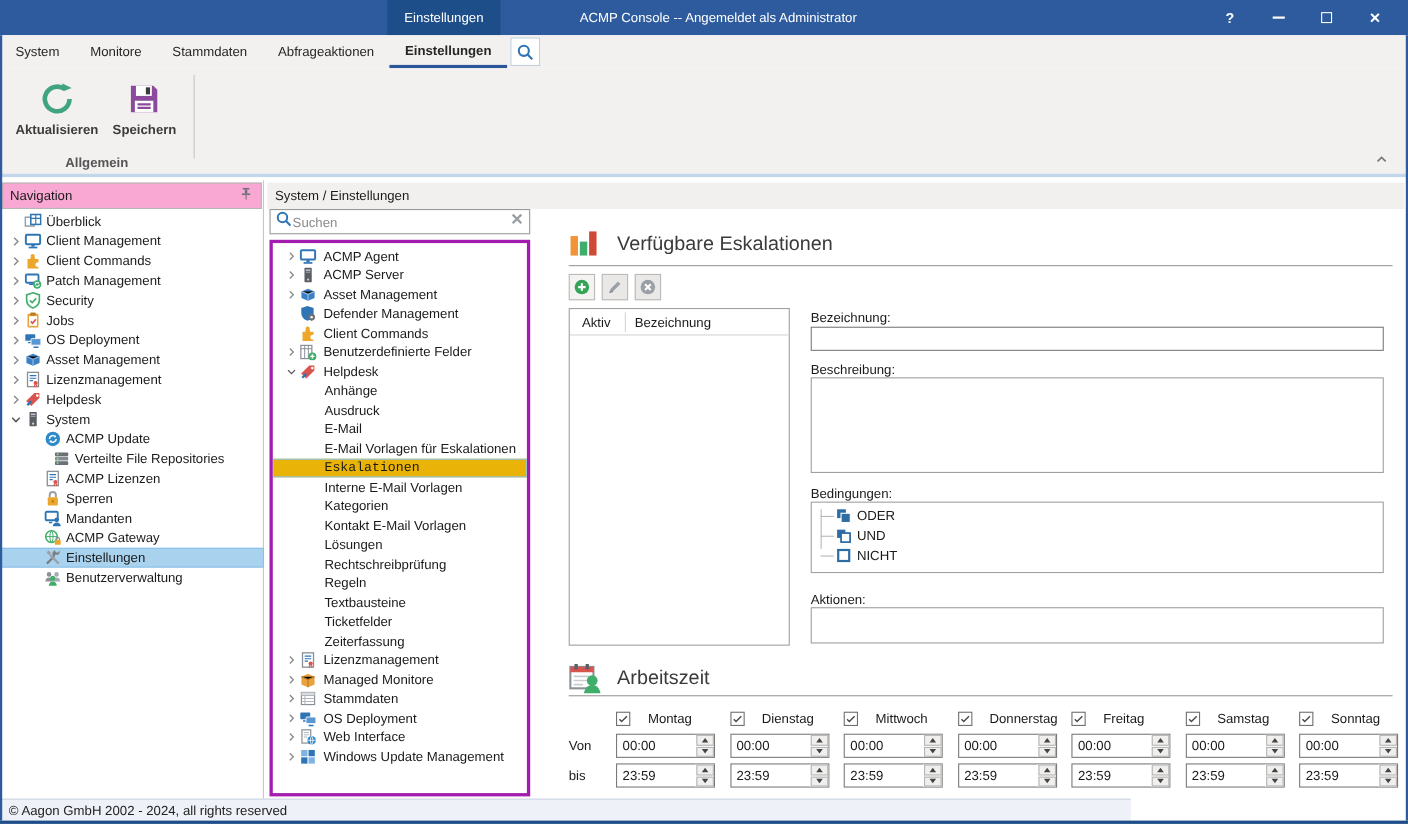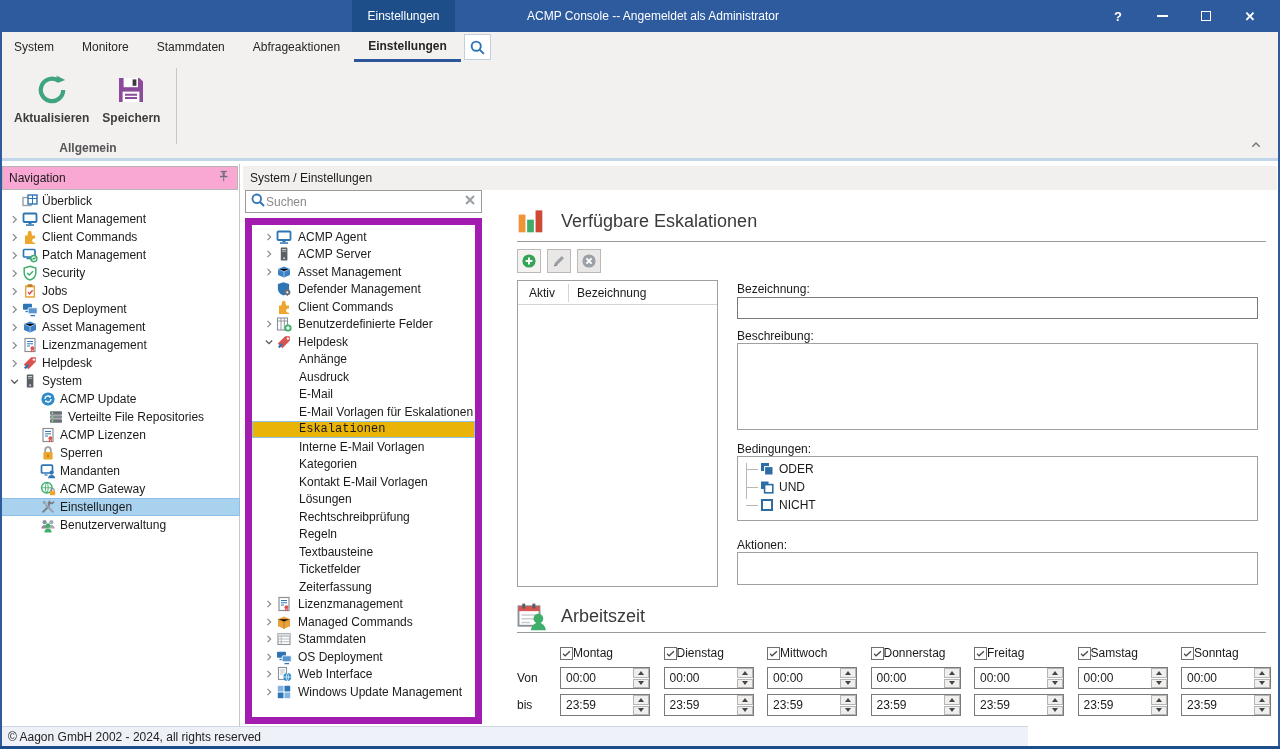--- a/index.html
+++ b/index.html
@@ -49,21 +49,21 @@
   .titem.selected { background:#a9d2ef; outline:1px solid #8cc0e8; outline-offset:-1px; }
 
   .breadcrumb-bar { position:absolute; left:243px; top:2px; right:3px; height:24px; background:#f2f0ef;
     display:flex; align-items:center; font-size:12px; color:#1a1a1a; padding-left:7px; }
 
   .searchbox { position:absolute; left:245px; top:26px; width:237px; height:23px; background:#fff; border:1px solid #9a9a9a;
     display:flex; align-items:center; padding:0 4px; }
   .searchbox input { flex:1; border:none; outline:none; font-size:12px; color:#333; min-width:0; font-family:"Liberation Sans",sans-serif; }
   .searchbox input::placeholder { color:#8a8a8a; opacity:1; }
 
-  .mid-treebox { position:absolute; left:245px; top:54px; width:237px; height:506px; background:#fff; border:7px solid #a21caf; padding-top:3px; overflow:hidden; }
+  .mid-treebox { position:absolute; left:245px; top:54px; width:237px; height:506px; background:#fff; border:3px solid #a21caf; padding-top:3px; overflow:hidden; }
   .mtitem { display:flex; align-items:center; height:17.5px; font-size:12px; color:#1a1a1a; white-space:nowrap; }
   .mtitem .chev { width:14px; display:flex; align-items:center; justify-content:center; flex:none; }
   .mtitem .tic { width:22px; display:flex; align-items:center; flex:none; }
   .mtitem.selected { background:#eab308; outline:1px solid #8cc5ea; outline-offset:-1px;font-family:Liberation Mono, monospace; }
 
   
   .sec-icon { position:absolute; }
   .sec-title { position:absolute; font-size:18px; color:#3a3a3a; }
   .hrule { position:absolute; height:1px; background:#9a9a9a; width:749px; left:517px; }
 
@@ -82,21 +82,21 @@
   .cond-row { display:flex; align-items:center; height:18px; font-size:12px; color:#1a1a1a; position:relative; padding-left:22px; }
   .cond-row .hline { position:absolute; left:9px; top:9px; width:12px; height:1px; background:#b9b7b5; }
   .cond-vline { position:absolute; left:746px; top:299px; width:1px; height:36px; background:#b9b7b5; }
   .cond-inner { position:absolute; left:737px; top:292px; width:521px; padding:4px 0 0 0; }
   .cond-row .tic { width:20px; display:flex; align-items:center; }
 
   
   .days-row { position:absolute; left:560px; top:482px; display:grid; grid-template-columns:repeat(7,103.5px); }
   .von-row  { position:absolute; left:560px; top:503px; display:grid; grid-template-columns:repeat(7,103.5px); }
   .bis-row  { position:absolute; left:560px; top:530px; display:grid; grid-template-columns:repeat(7,103.5px); }
-  .daycell { display:flex; align-items:center; font-size:12px; color:#1a1a1a; gap:0; }
+  .daycell { display:flex; align-items:center; font-size:12px; color:#1a1a1a; gap:16px; }
   .cbx { width:13px; height:13px; background:#fff; border:1px solid #707070; display:inline-flex; align-items:center; justify-content:center; flex:none; }
   .spin { display:flex; width:90px; height:22px; background:#fff; border:1px solid #7a7a7a; }
   .spin-val { flex:1; font-size:12px; color:#1a1a1a; padding-left:5px; display:flex; align-items:center; }
   .spin-btns { width:17px; display:flex; flex-direction:column; border-left:1px solid #fff; }
   .sb { flex:1; background:#f0efee; border:1px solid #b5b5b5; display:flex; align-items:center; justify-content:center; }
   .sb.up { margin-bottom:1px; }
   .sb.up::after { content:""; border-left:3px solid transparent; border-right:3px solid transparent; border-bottom:4px solid #444; }
   .sb.down::after { content:""; border-left:3px solid transparent; border-right:3px solid transparent; border-top:4px solid #444; }
   .vb-label { position:absolute; left:517px; font-size:12px; color:#1a1a1a; }
 
@@ -737,21 +737,21 @@
             </span>
           </span>
             <span class="tic">
             <span style="display:inline-flex;align-items:center;">
               <svg width="16" height="16" viewBox="0 0 16 16">
                 <path d="M2 5.2L8 2.6l6 2.6v7L8 14.8 2 12.2z" fill="#e8a33d"></path>
                 <path d="M2 5.2l6 2.6 6-2.6M8 7.8v7" stroke="#b97c20" stroke-width="1"></path>
               </svg>
             </span>
           </span>
-            <span>Managed Commands</span>
+            <span>Managed Monitore</span>
           </div>
         <div class="mtitem" style="padding-left:10px">
             <span class="chev">
             <span style="display:inline-flex;align-items:center;">
               <svg width="12" height="12" viewBox="0 0 16 16">
                 <path d="M6 3.8l4.2 4.2L6 12.2" stroke="#8a8a8a" stroke-width="1.6" fill="none"></path>
               </svg>
             </span>
           </span>
             <span class="tic">

